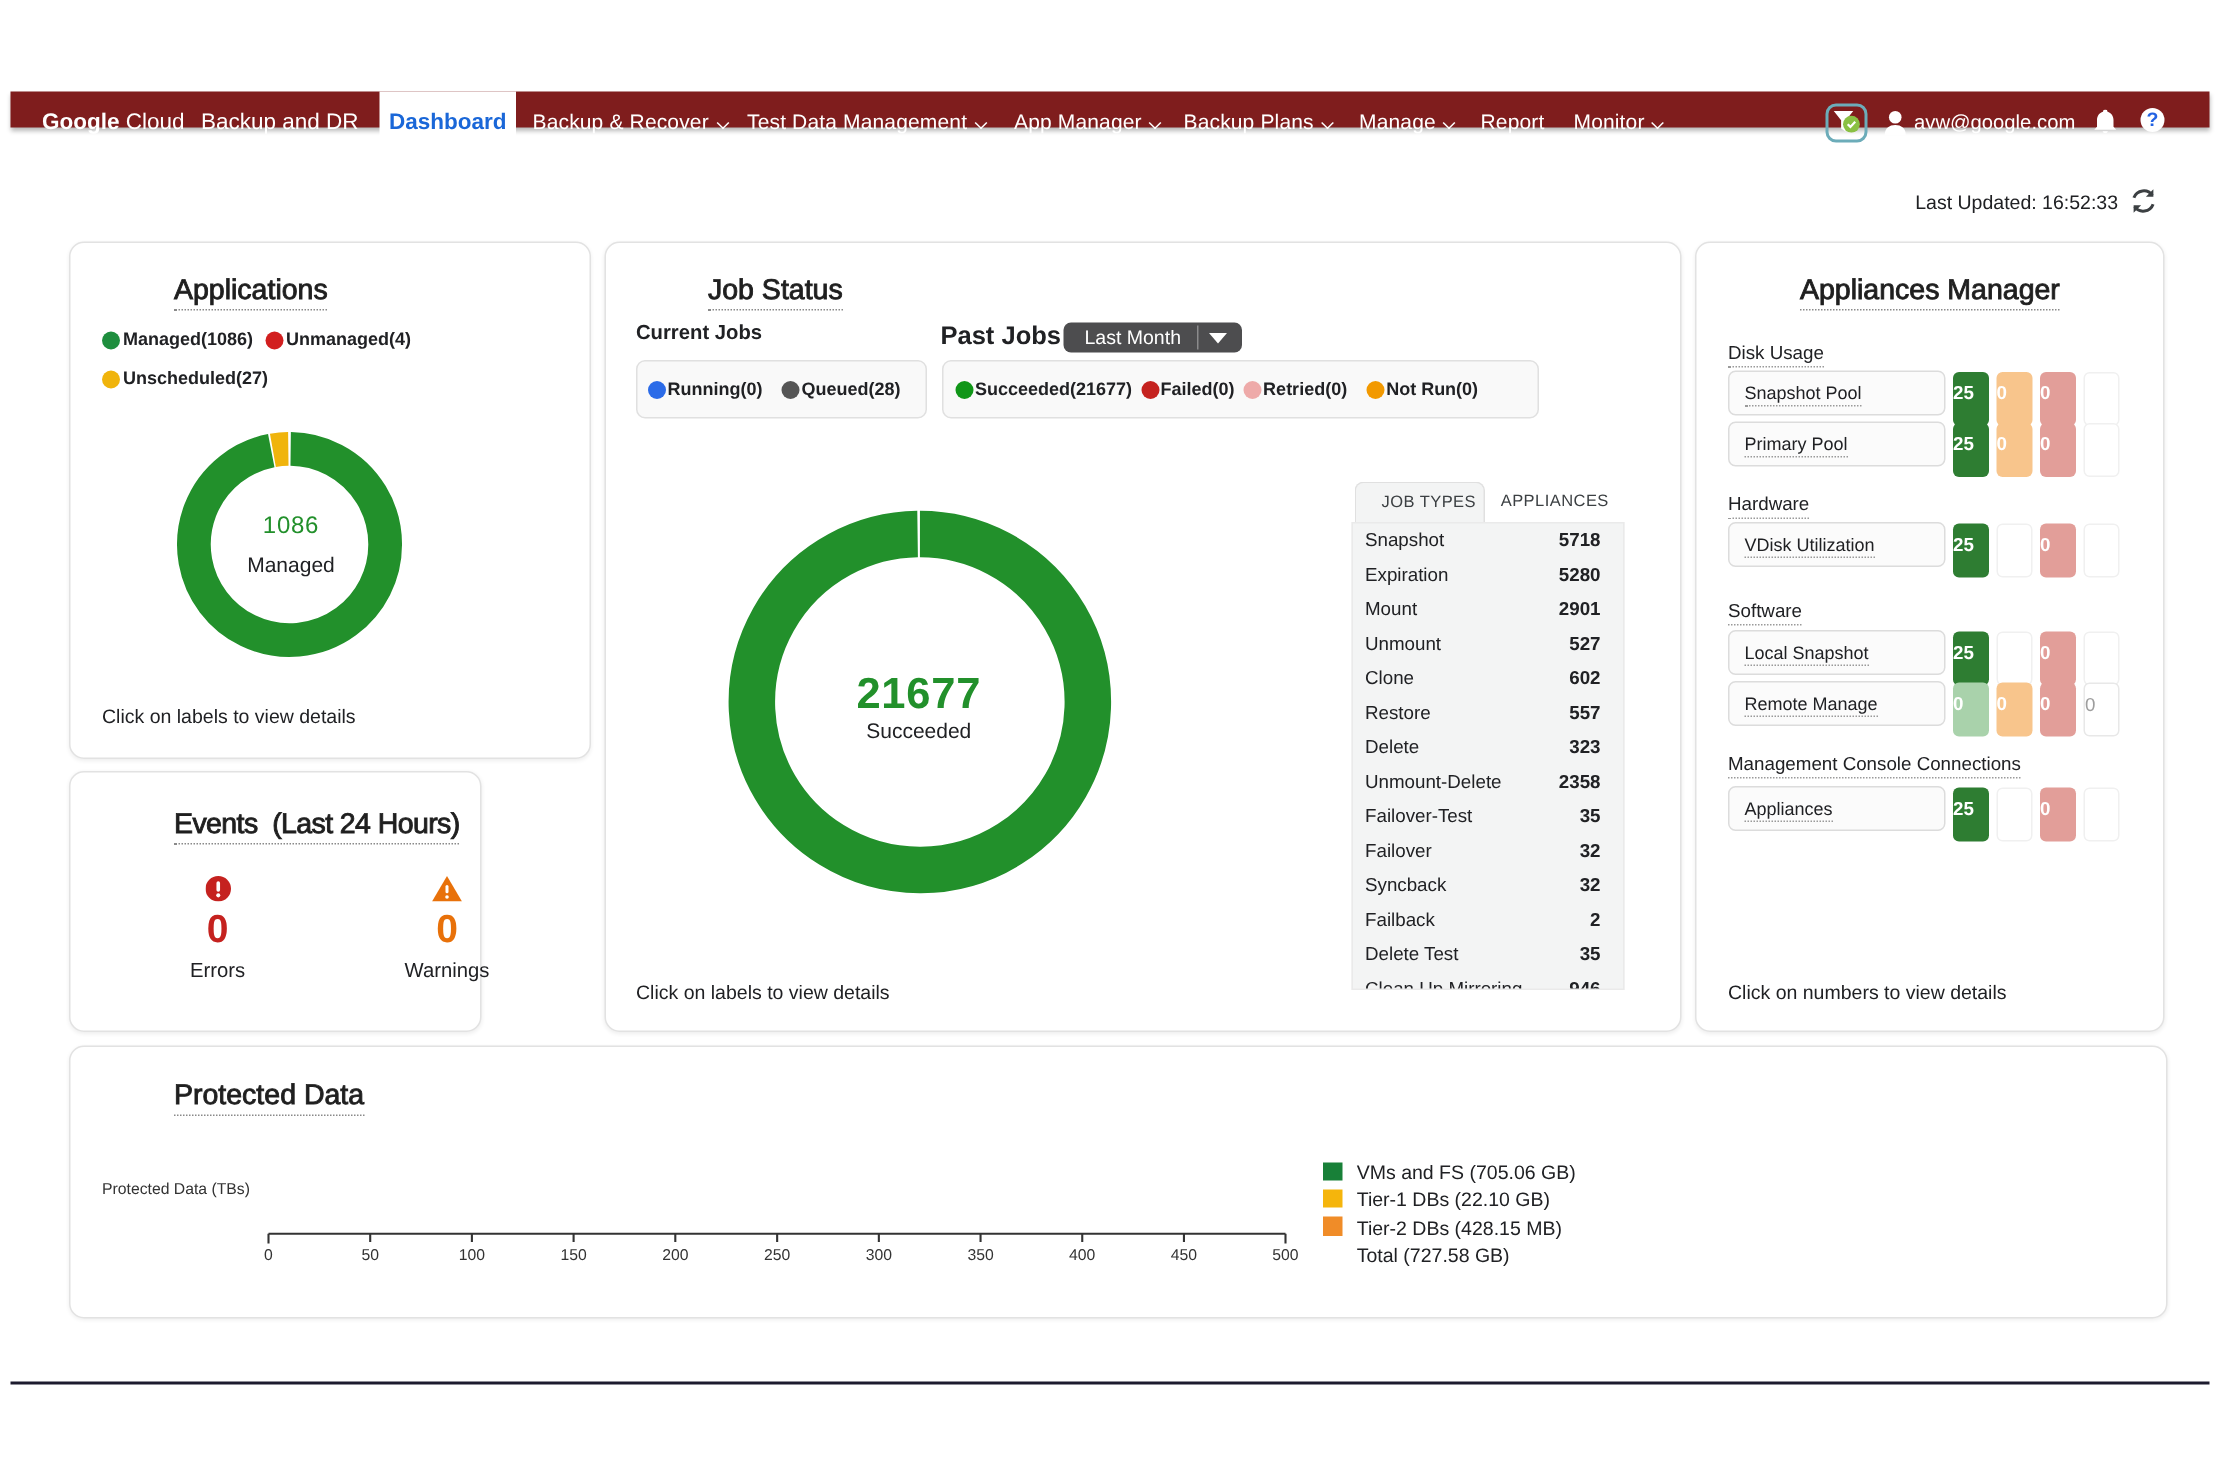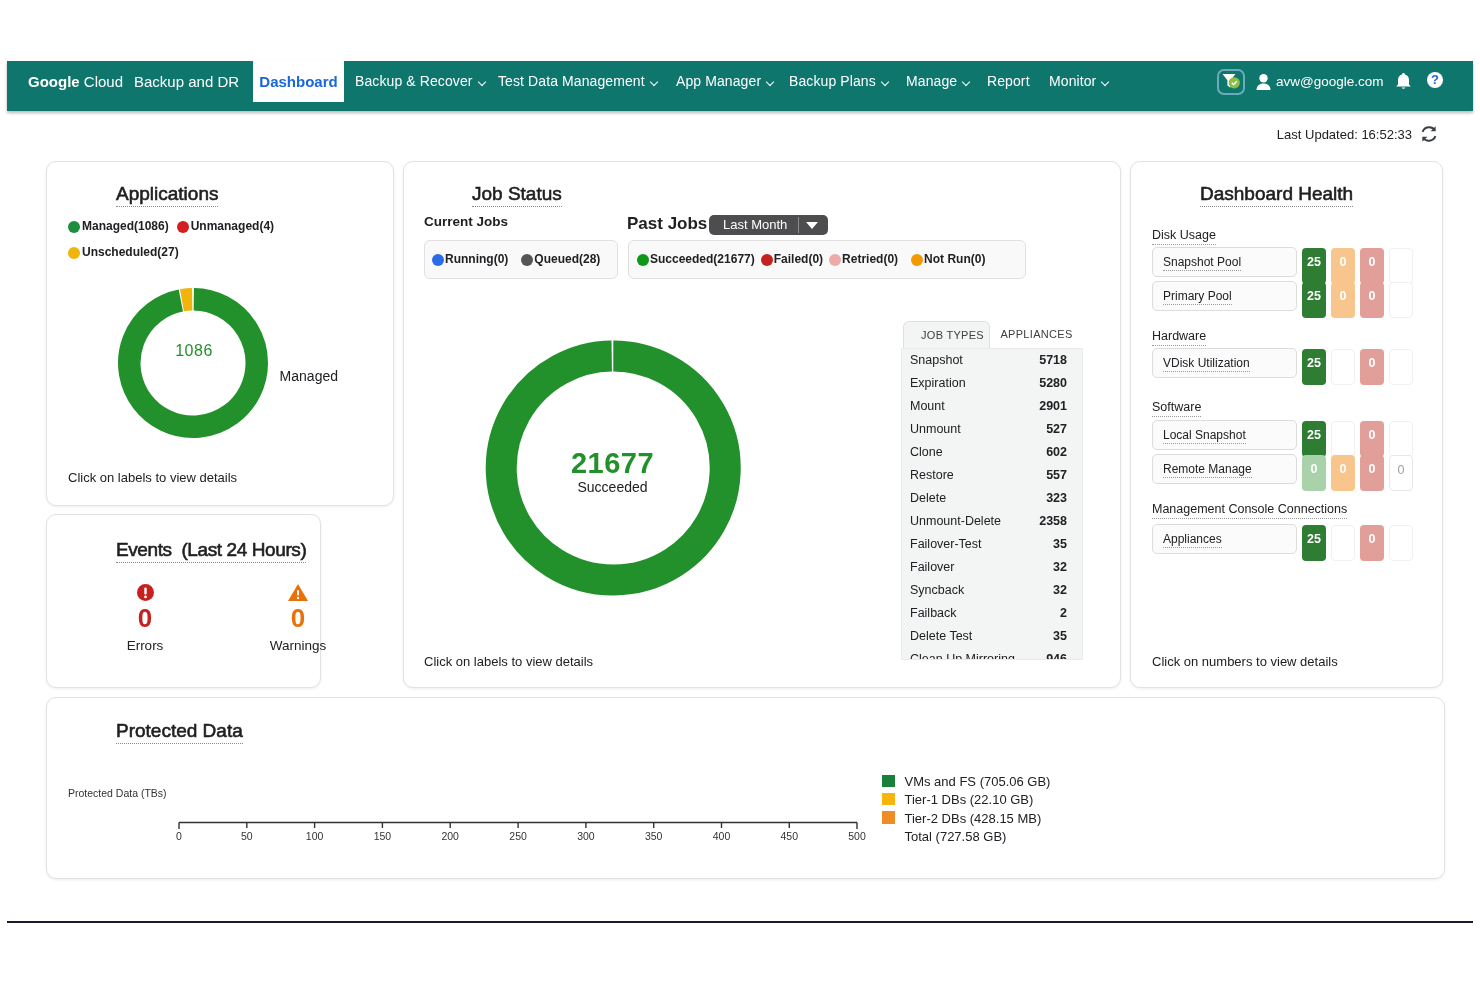--- a/index.html
+++ b/index.html
@@ -1,36 +1,36 @@
 <!DOCTYPE html>
 <html><head>
 <meta charset="utf-8">
 <style>
 * { margin:0; padding:0; box-sizing:border-box; }
 html,body { width:1480px; height:987px; background:#fff; font-family:"Liberation Sans", sans-serif; color:#202124; overflow:hidden; }
 .abs { position:absolute; }
 
-#nav { position:absolute; left:7px; top:61px; width:1466px; height:50px; background:#0f766e; box-shadow:0 2px 3px rgba(0,0,0,0.28); }
+#nav { position:absolute; left:7px; top:61px; width:1466px; height:24px; background:#7f1d1d; box-shadow:0 2px 3px rgba(0,0,0,0.28); }
 #nav .item { position:absolute; top:0; height:41px; line-height:41px; color:#fff; font-size:14px; font-weight:400; white-space:nowrap; letter-spacing:0.1px; }
 #nav .logo { position:absolute; top:0; height:41px; line-height:41px; color:#fff; font-size:15px; white-space:nowrap; }
 .chev { display:inline-block; width:7px; height:8px; margin-left:6px; position:relative; top:-1px; }
 .chev:before { content:""; position:absolute; left:0; top:2px; width:5px; height:5px; border-right:1.7px solid #fff; border-bottom:1.7px solid #fff; transform:rotate(45deg); }
 #dashtab { position:absolute; left:246px; top:0; width:91px; height:41px; background:#fff; color:#1a67d8; font-size:15px; font-weight:700; text-align:center; line-height:41px; }
 
 .card { position:absolute; background:#fff; border:1px solid #e2e2e2; border-radius:10px; box-shadow:0 1px 3px rgba(0,0,0,0.07); }
 .ctitle { position:absolute; font-size:19px; font-weight:400; -webkit-text-stroke:0.6px #1f1f1f; color:#1f1f1f; white-space:nowrap; }
 .ctitle span { border-bottom:1px dotted #8a8a8a; padding-bottom:2px;margin-left:48px; }
 .dot { display:inline-block; border-radius:50%; vertical-align:middle; }
 
 .hsec { position:absolute; left:21px; font-size:12.5px; font-weight:400; color:#202124; white-space:nowrap; }
 .hsec span { border-bottom:1px dotted #9a9a9a; padding-bottom:2px; }
 .hrow { position:absolute; left:21px; height:30px; }
 .hlabel { position:absolute; left:0; top:0; width:145px; height:30px; border:1px solid #dcdcdc; border-radius:5px; background:#fbfbfb; font-size:12px; line-height:29px; padding-left:10px; color:#202124; }
 .hlabel span { border-bottom:1px dotted #9a9a9a; padding-bottom:1px; }
-.badge { position:absolute; top:1px; width:24px; height:36px; border-radius:4px; color:#fff; font-size:12.5px; font-weight:700; text-align:center; line-height:28px; }
+.badge { position:absolute; top:1px; width:24px; height:36px; border-radius:4px; color:#fff; font-size:12.5px; font-weight:700; text-align:left; line-height:28px; }
 .b-g { background:#2e7d32; }
 .b-lg { background:#a9d2ab; }
 .b-o { background:#f8c58c; }
 .b-p { background:#e29e99; }
 .b-e { background:#fff; border:1px solid #f0f0f0; }
 .b-w { background:#fff; border:1px solid #e8e8e8; color:#9e9e9e; font-weight:400; }
 
 #jtable { position:absolute; left:497px; top:159px; width:182px; }
 #jtab1 { position:absolute; left:2px; top:0; width:87px; height:27px; background:#f3f4f4; border:1px solid #e0e0e0; border-bottom:none; border-radius:6px 6px 0 0; font-size:11px; color:#3c4043; text-align:center; line-height:27px; letter-spacing:0.3px;padding-left:12px; }
 #jtab2 { position:absolute; left:89px; top:0; width:93px; height:27px; font-size:11px; color:#3c4043; text-align:center; line-height:27px; letter-spacing:0.3px; }
@@ -83,21 +83,21 @@
 <div class="card" id="card-apps" style="left:46px; top:161px; width:348px; height:345px;">
   <div class="ctitle" style="left:21px; top:21px;"><span>Applications</span></div>
   <div class="abs" style="left:21px; top:217px;"></div>
   <div class="abs" style="left:21px; top:57px; font-size:12px; font-weight:700; white-space:nowrap;"><span class="dot" style="width:12px;height:12px;background:#1e8e3e;margin-right:2px;"></span>Managed(1086)<span class="dot" style="width:12px;height:12px;background:#d21f1f;margin-left:8px;margin-right:2px;"></span>Unmanaged(4)</div>
   <div class="abs" style="left:21px; top:83px; font-size:12px; font-weight:700;"><span class="dot" style="width:12px;height:12px;background:#f0b40c;margin-right:2px;"></span>Unscheduled(27)</div>
   <svg class="abs" style="left:45.5px; top:101px;" width="200" height="200" viewBox="0 0 200 200">
     <path d="M 100.78 36.25 A 63.75 63.75 0 1 1 87.84 37.42" fill="none" stroke="#22902b" stroke-width="22.5"></path>
     <path d="M 88.93 37.22 A 63.75 63.75 0 0 1 99.22 36.25" fill="none" stroke="#f0b40c" stroke-width="22.5"></path>
   </svg>
   <div class="abs" style="left:3px; top:180px; width:288px; text-align:center; font-size:16px; font-weight:400; color:#22902b; letter-spacing:0.5px;">1086</div>
-  <div class="abs" style="left:3px; top:206px; width:288px; text-align:right; font-size:14px; color:#202124;">Managed</div>
+  <div class="abs" style="left:3px; top:206px; width:288px; text-align:center; font-size:14px; color:#202124;">Managed</div>
   <div class="abs" style="left:21px; top:308px; font-size:13px;">Click on labels to view details</div>
 </div>
 
 <div class="card" id="card-events" style="left:46px; top:514px; width:275px; height:174px;">
   <div class="ctitle" style="left:21px; top:24px; letter-spacing:-0.4px;"><span>Events&nbsp; (Last 24 Hours)</span></div>
   <div class="abs" style="left:52px; top:69px; width:92px; text-align:center;">
     <svg width="17" height="17" viewBox="0 0 17 17">
         <circle cx="8.5" cy="8.5" r="8.5" fill="#c5221f"></circle>
         <rect x="7.3" y="3.5" width="2.4" height="7" rx="1.2" fill="#fff"></rect>
         <circle cx="8.5" cy="12.9" r="1.35" fill="#fff"></circle>
@@ -149,21 +149,21 @@
       <div class="jrow">Failover<b>32</b></div>
       <div class="jrow">Syncback<b>32</b></div>
       <div class="jrow">Failback<b>2</b></div>
       <div class="jrow">Delete Test<b>35</b></div>
       <div class="jrow">Clean Up Mirroring<b>946</b></div>
     </div>
   </div>
 </div>
 
 <div class="card" id="card-health" style="left:1130px; top:161px; width:313px; height:527px;">
-  <div class="ctitle" style="left:21px; top:21px;"><span>Dashboard Health</span></div>
+  <div class="ctitle" style="left:21px; top:21px;"><span>Appliances Manager</span></div>
   <div class="hsec" style="top:66px;"><span>Disk Usage</span></div>
   <div class="hrow" style="top:85px;">
     <div class="hlabel"><span>Snapshot Pool</span></div>
     <div class="badge b-g" style="left:150px;">25</div>
     <div class="badge b-o" style="left:179px;">0</div>
     <div class="badge b-p" style="left:208px;">0</div>
     <div class="badge b-e" style="left:237px;"></div>
   </div>
   <div class="hrow" style="top:119px;">
     <div class="hlabel"><span>Primary Pool</span></div>

